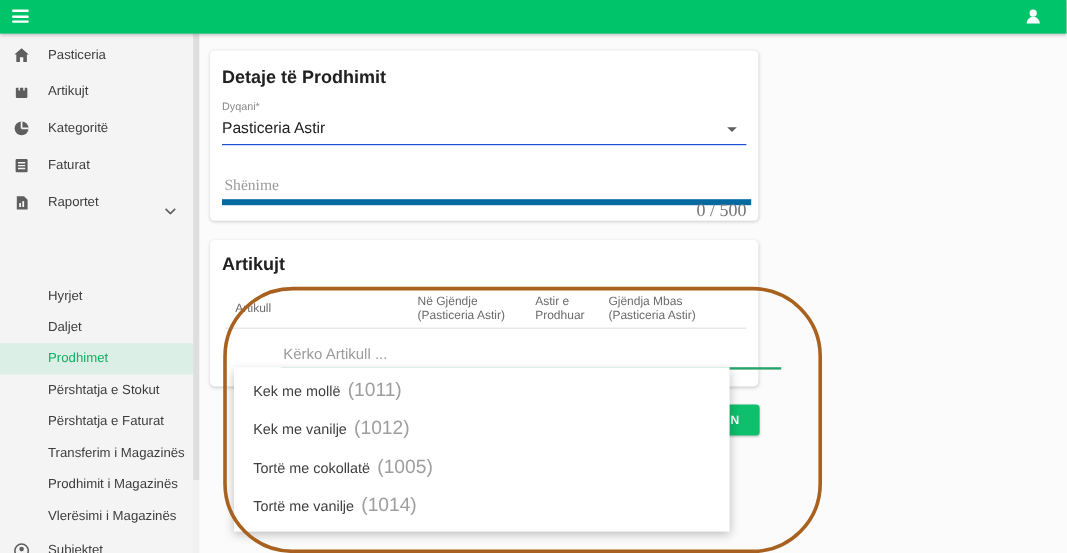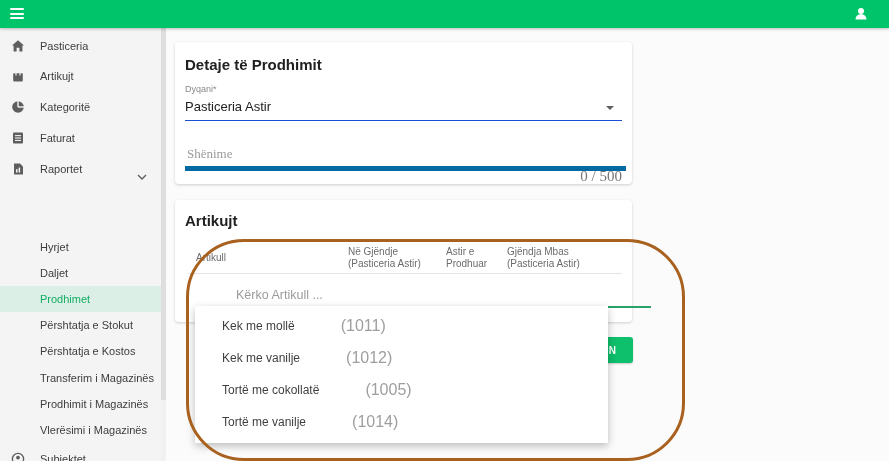--- a/index.html
+++ b/index.html
@@ -42,21 +42,21 @@
   .divider{position:absolute;left:13px;top:73px;width:434px;height:1px;background:#e4e4e4;}
   .search-input{position:absolute;left:20px;top:84px;width:413px;height:20px;border:none;border-bottom:2px solid #2aa36b;background:transparent;font-size:12.5px;color:#424242;outline:none;font-family:"Liberation Sans",sans-serif;margin-left:39px;}
   .search-input::placeholder{color:#9b9b9b;}
 
   
   .action-btn{position:absolute;left:596px;top:337px;width:37px;height:26px;background:#0ebf6c;border-radius:3px;z-index:4;display:flex;align-items:center;justify-content:center;padding-right:7px;box-sizing:border-box;cursor:pointer;box-shadow:0 1px 2px rgba(0,0,0,.2);}
   .action-btn span{color:#fff;font-size:10px;font-weight:bold;letter-spacing:.5px;}
 
   
   .dropdown{position:absolute;left:195px;top:306px;width:413px;height:137px;background:#fff;box-shadow:0 3px 8px rgba(0,0,0,.25);z-index:5;padding-top:4px;box-sizing:border-box;}
-  .opt{height:32px;display:flex;align-items:center;padding-left:27px;cursor:pointer;gap:40px;}
+  .opt{height:32px;display:flex;align-items:center;padding-left:16px;cursor:pointer;}
   .opt .name{font-size:12px;font-weight:500;color:#3f3f3f;}
   .opt .code{font-size:16px;color:#9e9e9e;margin-left:6px;}
 
   
   .annotation{position:absolute;left:186px;top:239px;width:493px;height:216px;border:3px solid #a8611e;border-radius:58px;z-index:10;pointer-events:none;}
 </style>
 </head>
 <body>
 
 <div class="stage">
@@ -142,21 +142,21 @@
     <div class="srow sub" style="top:232px">
       <span class="slabel">Daljet</span>
     </div>
     <div class="srow sub selected accent" style="top:258px">
       <span class="slabel">Prodhimet</span>
     </div>
     <div class="srow sub" style="top:284px">
       <span class="slabel">Përshtatja e Stokut</span>
     </div>
     <div class="srow sub" style="top:310px">
-      <span class="slabel">Përshtatja e Kostos</span>
+      <span class="slabel">Përshtatja e Faturat</span>
     </div>
     <div class="srow sub" style="top:337px">
       <span class="slabel">Transferim i Magazinës</span>
     </div>
     <div class="srow sub" style="top:363px">
       <span class="slabel">Prodhimit i Magazinës</span>
     </div>
     <div class="srow sub" style="top:389px">
       <span class="slabel">Vlerësimi i Magazinës</span>
     </div>

